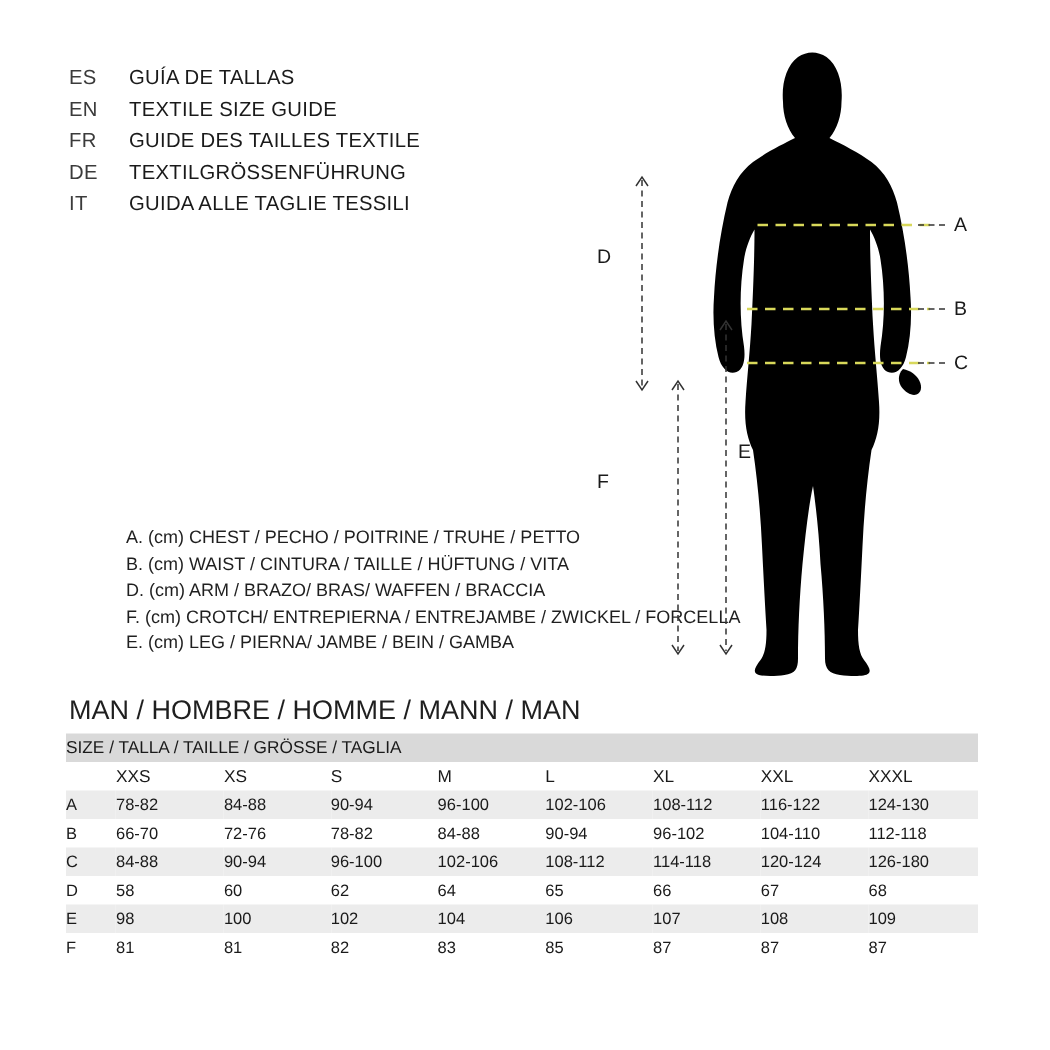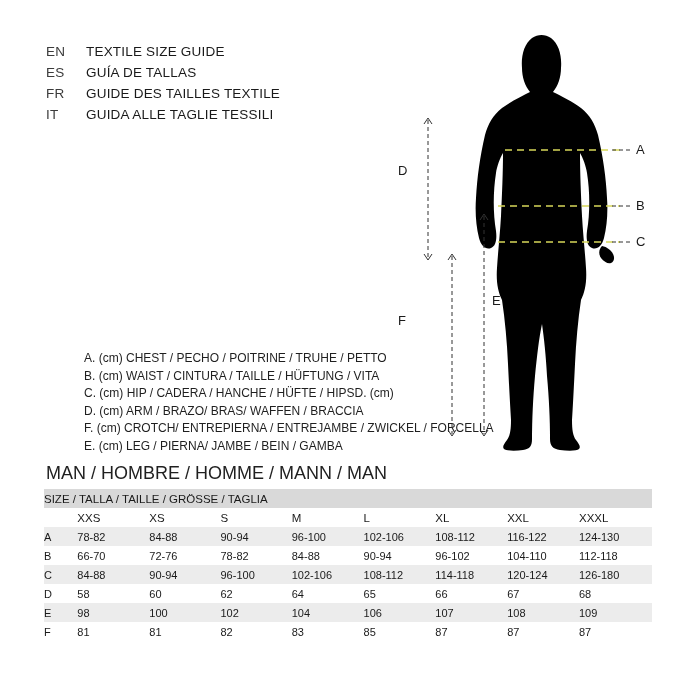--- a/index.html
+++ b/index.html
@@ -101,41 +101,44 @@
   .row-alt td { background: #ececec; }
   .row-plain td { background: #ffffff; }
   .c-label { width: 38px; padding-left: 6px; }
   .c-val { width: 81px; }
 </style>
 </head>
 <body>
 
 <div id="lang-block">
   <div class="lang-row">
+    <span class="lang-code">ES</span>
+    <span class="lang-text">GUÍA DE TALLAS</span>
+  </div>
+  <div class="lang-row">
     <span class="lang-code">EN</span>
     <span class="lang-text">TEXTILE SIZE GUIDE</span>
   </div>
   <div class="lang-row">
-    <span class="lang-code">ES</span>
-    <span class="lang-text">GUÍA DE TALLAS</span>
-  </div>
-  <div class="lang-row">
     <span class="lang-code">FR</span>
     <span class="lang-text">GUIDE DES TAILLES TEXTILE</span>
+  </div>
+  <div class="lang-row">
+    <span class="lang-code">DE</span>
+    <span class="lang-text">TEXTILGRÖSSENFÜHRUNG</span>
   </div>
   <div class="lang-row">
     <span class="lang-code">IT</span>
     <span class="lang-text">GUIDA ALLE TAGLIE TESSILI</span>
   </div>
 </div>
 
 <div id="legend">
   <div class="legend-row">A. (cm) CHEST / PECHO / POITRINE / TRUHE / PETTO</div>
   <div class="legend-row">B. (cm) WAIST / CINTURA / TAILLE / HÜFTUNG / VITA</div>
-  <div class="legend-row">C. (cm) HIP / CADERA / HANCHE / HÜFTE / HIPSD. (cm)</div>
   <div class="legend-row">D. (cm) ARM / BRAZO/ BRAS/ WAFFEN / BRACCIA</div>
   <div class="legend-row">F. (cm) CROTCH/ ENTREPIERNA / ENTREJAMBE / ZWICKEL / FORCELLA</div>
   <div class="legend-row">E. (cm) LEG / PIERNA/ JAMBE / BEIN / GAMBA</div>
 </div>
 
 <div id="gender-line">MAN / HOMBRE / HOMME / MANN / MAN</div>
 
 <div id="figure">
   <svg width="300" height="440" viewBox="0 0 300 440">
 

